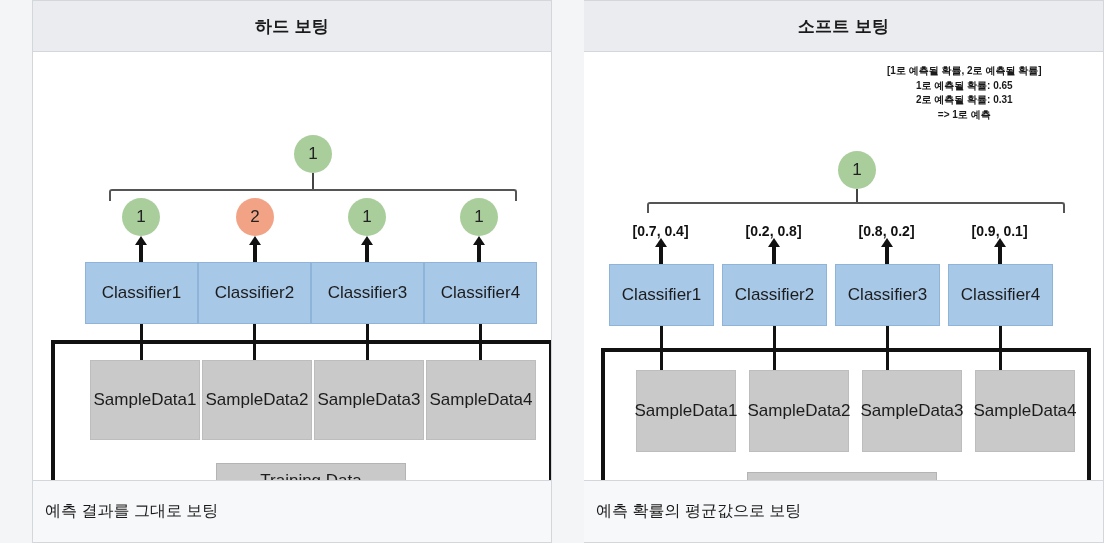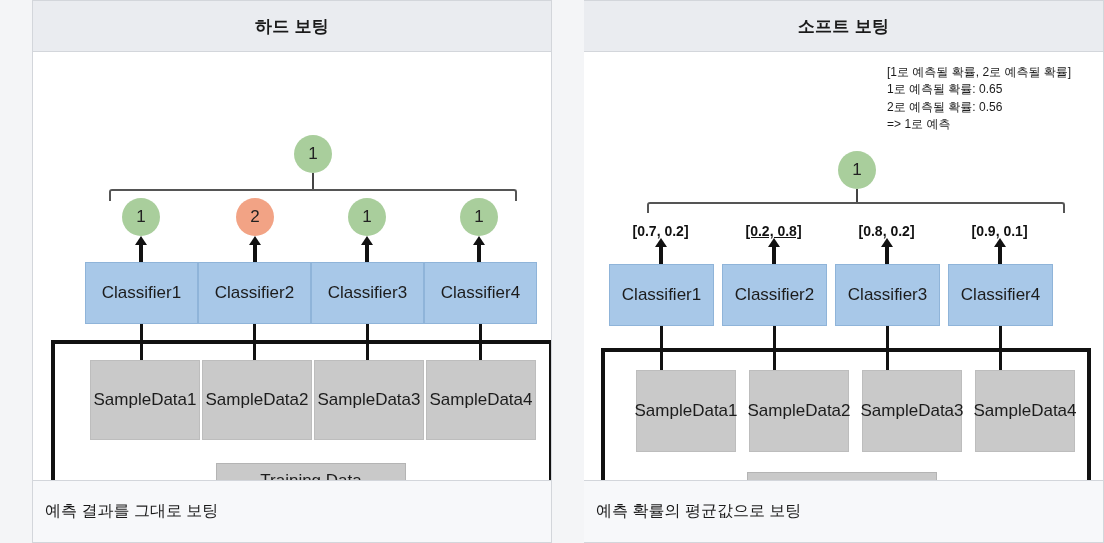--- a/index.html
+++ b/index.html
@@ -199,26 +199,27 @@
     font-size: 14px;
     font-weight: bold;
     color: #111;
     text-align: center;
     white-space: nowrap;
     z-index: 5;
   }
 
   .annot {
     position: absolute;
-    font-size: 12px;
-    font-weight: normal;
+    font-size: 10px;
+    font-weight: bold;
     color: #1a1a1a;
     line-height: 1.45;
     white-space: nowrap;
     z-index: 6;
+    text-align: center;
   }
 </style>
 </head>
 <body>
 
 <div class="page">
   <div class="tbl">
 
     <div class="row-head">
       <div class="cell head-cell">
@@ -310,33 +311,33 @@
           </div>
         </div>
       </div>
 
       <div class="cell body-cell">
         <div class="diagram">
 
           <div class="annot" style="left:303px; top:12px;">
             <div>[1로 예측될 확률, 2로 예측될 확률]</div>
             <div>1로 예측될 확률: 0.65</div>
-            <div>2로 예측될 확률: 0.56</div>
+            <div>2로 예측될 확률: 0.31</div>
             <div>=&gt; 1로 예측</div>
           </div>
 
           <div class="circle green" style="left:254px; top:99px;">
             <span>1</span>
           </div>
           <div class="vline thin" style="left:272px; top:137px; height:15px;"></div>
 
           <div class="bracket" style="left:63px; top:150px; width:418px; height:11px;"></div>
 
-          <div class="prob-label" style="left:20px; top:171px; width:113px;">[0.7, 0.2]</div>
-          <div class="prob-label" style="left:133px; top:171px; width:113px;text-decoration:underline;">[0.2, 0.8]</div>
+          <div class="prob-label" style="left:20px; top:171px; width:113px;">[0.7, 0.4]</div>
+          <div class="prob-label" style="left:133px; top:171px; width:113px;">[0.2, 0.8]</div>
           <div class="prob-label" style="left:246px; top:171px; width:113px;">[0.8, 0.2]</div>
           <div class="prob-label" style="left:359px; top:171px; width:113px;text-align:center;">[0.9, 0.1]</div>
 
           <div class="arrow" style="left:75px; top:194px; height:18px;"></div>
           <div class="arrow" style="left:188px; top:194px; height:18px;"></div>
           <div class="arrow" style="left:301px; top:194px; height:18px;"></div>
           <div class="arrow" style="left:414px; top:194px; height:18px;"></div>
 
           <div class="box clf" style="left:25px; top:212px; width:105px; height:62px;">
             <span>Classifier</span>

